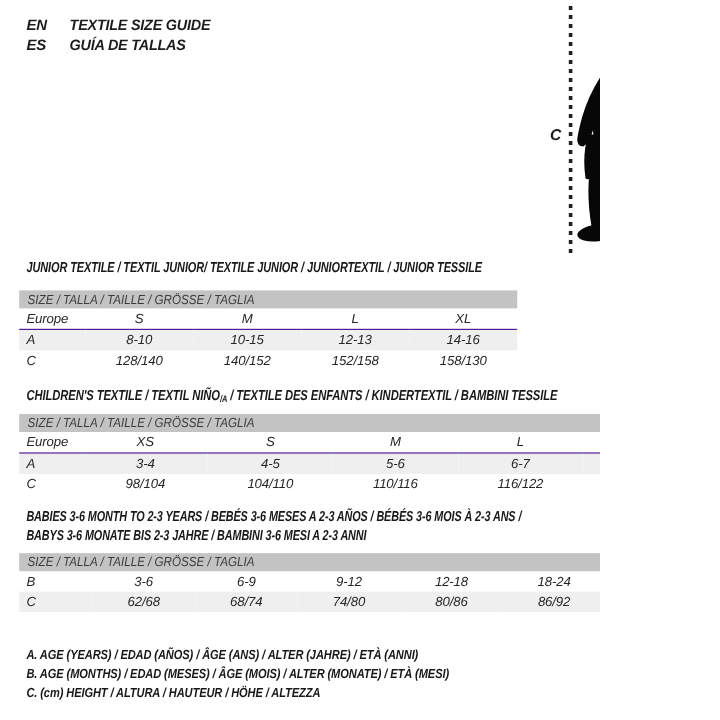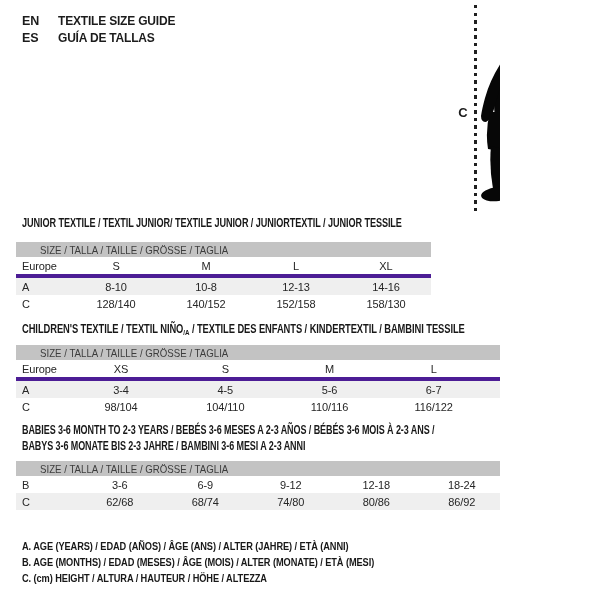--- a/index.html
+++ b/index.html
@@ -1,18 +1,18 @@
 <!DOCTYPE html>
 <html><head>
 <meta charset="utf-8">
 <style>
   html,body { margin:0; padding:0; background:#fff; }
   .page {
     position:relative; width:500px; height:600px; background:#ffffff;
-    font-family:"Liberation Sans", sans-serif; color:#1c1c1c; overflow:hidden;
+    font-family:"Liberation Sans", sans-serif; color:#1c1c1c; overflow:hidden;font-style:italic;
   }
   
   .lang-list { position:absolute; left:22px; top:13px; }
   .lang-row { display:flex; height:17px; line-height:17px; }
   .lang-code { width:36px; font-weight:bold; font-size:12.5px; letter-spacing:-0.2px; }
   .lang-title { font-weight:bold; font-size:12.5px; letter-spacing:-0.2px;
     white-space:nowrap; transform:scaleX(0.96); transform-origin:left center; }
   
   .dotted-line { position:absolute; left:474px; top:5px; width:2.5px; height:206px;
     background-image:repeating-linear-gradient(to bottom,#1f1f1f 0 3.5px, transparent 3.5px 7.5px); }
@@ -25,24 +25,24 @@
   .t-junior   { left:22px; top:216px; transform:scaleX(0.76); }
   .t-children { left:22px; top:322px; transform:scaleX(0.78); }
   .t-babies   { left:22px; top:422px; line-height:16px; transform:scaleX(0.75); }
   .subsc { font-size:8px; vertical-align:-2px; }
   
   table.size-table { position:absolute; border-collapse:collapse; table-layout:fixed;
     font-size:11px; color:#262626; }
   table.size-table td { padding:0; height:17px; text-align:center; vertical-align:middle;
     letter-spacing:-0.1px; white-space:nowrap; }
   table.size-table td.lbl { text-align:left; padding-left:6px; }
-  table.size-table tr.hdr td { background:#c3c3c3; height:15px; text-align:left; padding-left:24px; }
+  table.size-table tr.hdr td { background:#c3c3c3; height:15px; text-align:left; padding-left:7px; }
   .hdr-txt { display:inline-block; transform:scaleX(0.88); transform-origin:left center;
     color:#3c3c3c; letter-spacing:0; }
-  table.size-table tr.brd td { border-bottom:4px solid #4c1d95; }
+  table.size-table tr.brd td { border-bottom:1px solid #4c1d95; }
   table.size-table tr.alt td { background:#efefef; }
   #junior-table   { left:16px; top:242px; width:415px; }
   #children-table { left:16px; top:345px; width:574px; }
   #babies-table   { left:16px; top:461px; width:574px; }
   
   .footnotes { position:absolute; left:22px; top:538px; }
   .footnote { height:16px; line-height:16px; font-weight:bold; font-size:11px;
     white-space:nowrap; transform:scaleX(0.84); transform-origin:left center;
     letter-spacing:-0.1px; color:#181818; }
 </style>
@@ -98,21 +98,21 @@
     <tr class="brd">
       <td class="lbl">Europe</td>
       <td>S</td>
       <td>M</td>
       <td>L</td>
       <td>XL</td>
     </tr>
     <tr class="alt">
       <td class="lbl">A</td>
       <td>8-10</td>
-      <td>10-8</td>
+      <td>10-15</td>
       <td>12-13</td>
       <td>14-16</td>
     </tr>
     <tr>
       <td class="lbl">C</td>
       <td>128/140</td>
       <td>140/152</td>
       <td>152/158</td>
       <td>158/130</td>
     </tr>

